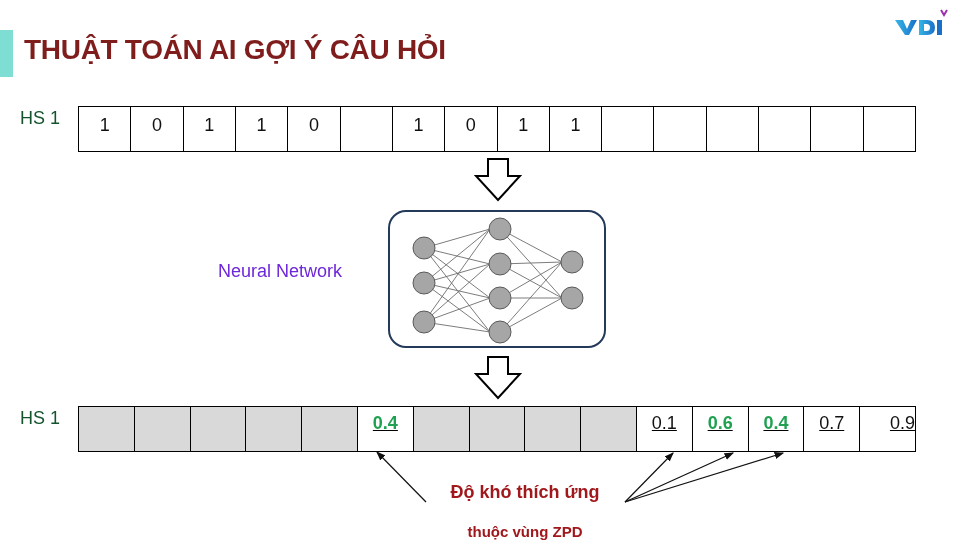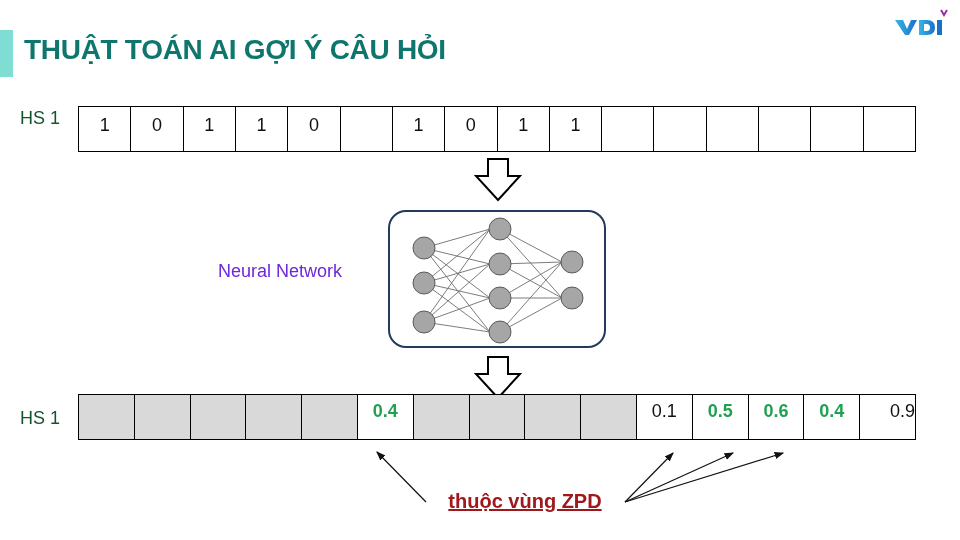--- a/index.html
+++ b/index.html
@@ -1,33 +1,33 @@
 <!DOCTYPE html>
 <html><head>
 <meta charset="utf-8">
 <style>
   html,body{margin:0;padding:0;}
   body{width:960px;height:540px;background:#ffffff;position:relative;overflow:hidden;font-family:"Liberation Sans",sans-serif;}
   .accent-bar{position:absolute;left:0;top:30px;width:13px;height:47px;background:#7fded3;}
-  .title{position:absolute;left:24px;top:34px;font-size:28px;font-weight:bold;color:#0f766e;letter-spacing:-0.3px;white-space:nowrap;}
+  .title{position:absolute;left:24px;top:34px;font-size:28px;font-weight:bold;color:#7f1d1d;letter-spacing:-0.3px;white-space:nowrap;}
   .logo{position:absolute;left:893px;top:8px;width:60px;height:30px;}
   .row-label{position:absolute;left:20px;font-size:18px;color:#14532d;}
   .cells{position:absolute;left:78px;width:838px;height:46px;display:flex;border:1px solid #000;box-sizing:border-box;}
   .cell{flex:1;border-right:1px solid #000;box-sizing:border-box;text-align:center;font-size:18px;color:#111;padding-top:9px;}
   .cell:last-child{border-right:none;text-align:right;}
   .row-top .cell{padding-top:8px;}
   .row-bottom .cell{padding-top:6px;}
   .cell.shaded{background:#d9d9d9;}
   .cell.zpd{color:#1fa151;font-weight:bold;}
   .nn-label{position:absolute;left:218px;top:261px;font-size:18px;color:#6d28d9;}
   .nn-box{position:absolute;left:388px;top:210px;width:218px;height:138px;border:2px solid #243a5a;border-radius:18px;box-sizing:border-box;background:#fff;}
   .arrow{position:absolute;}
   .caption{position:absolute;left:400px;top:482px;width:250px;text-align:center;color:#a0181c;font-weight:bold;}
   .caption .l1{font-size:18px;}
-  .caption .l2{font-size:20px;margin-top:8px;text-decoration:underline;}
+  .caption .l2{font-size:15px;margin-top:20px;}
   svg{display:block;}
 </style>
 </head>
 <body>
 
 <div class="accent-bar"></div>
 <div class="title">THUẬT TOÁN AI GỢI Ý CÂU HỎI</div>
 
 <div class="logo">
   <svg width="60" height="30" viewBox="0 0 60 30">
@@ -105,45 +105,46 @@
     </svg>
 </div>
 
 <div class="arrow" style="left:474px;top:356px;">
   <svg width="48" height="44" viewBox="0 0 48 44">
     <path d="M14 1 L34 1 L34 18 L46 18 L24 42 L2 18 L14 18 Z" fill="#fff" stroke="#000" stroke-width="2"></path>
   </svg>
 </div>
 
 <div class="row-label" style="top:408px;">HS 1</div>
-<div class="cells row-bottom" style="top:394px;" id="output-cells">
+<div class="cells row-bottom" style="top:406px;text-decoration:underline;" id="output-cells">
     <div class="cell shaded"></div>
     <div class="cell shaded"></div>
     <div class="cell shaded"></div>
     <div class="cell shaded"></div>
     <div class="cell shaded"></div>
     <div class="cell zpd">0.4</div>
     <div class="cell shaded"></div>
     <div class="cell shaded"></div>
     <div class="cell shaded"></div>
     <div class="cell shaded"></div>
     <div class="cell">0.1</div>
-    <div class="cell zpd">0.5</div>
     <div class="cell zpd">0.6</div>
     <div class="cell zpd">0.4</div>
+    <div class="cell">0.7</div>
     <div class="cell">0.9</div>
   </div>
 
 <svg style="position:absolute;left:0;top:0;" width="960" height="540">
   <defs>
       <marker id="ah" markerWidth="8" markerHeight="8" refX="7" refY="4" orient="auto">
         <path d="M0 1 L8 4 L0 7 Z" fill="#111"></path>
       </marker>
     </defs>
   <line x1="426" y1="502" x2="377" y2="452" stroke="#111" stroke-width="1.2" marker-end="url(#ah)"></line>
   <line x1="625" y1="502" x2="673" y2="453" stroke="#111" stroke-width="1.2" marker-end="url(#ah)"></line>
   <line x1="625" y1="502" x2="733" y2="453" stroke="#111" stroke-width="1.2" marker-end="url(#ah)"></line>
   <line x1="625" y1="502" x2="783" y2="453" stroke="#111" stroke-width="1.2" marker-end="url(#ah)"></line>
 </svg>
 
 <div class="caption">
+  <div class="l1">Độ khó thích ứng</div>
   <div class="l2">thuộc vùng ZPD</div>
 </div>
 
 </body></html>

